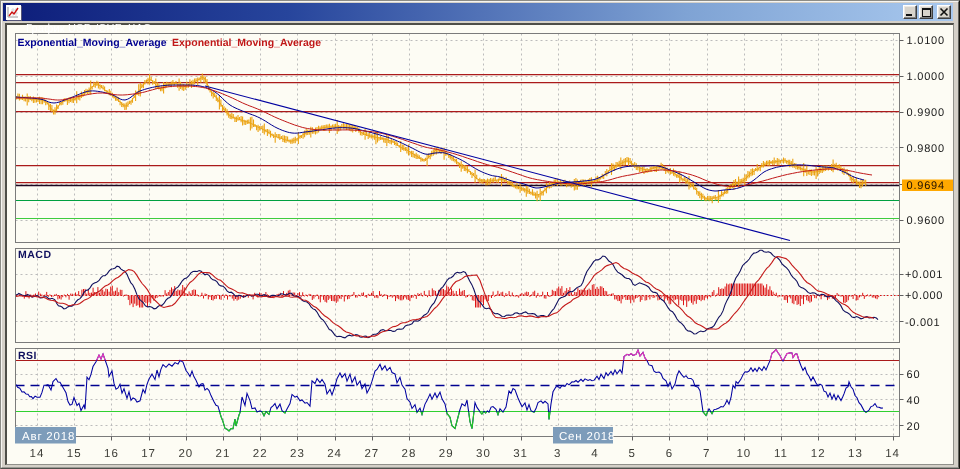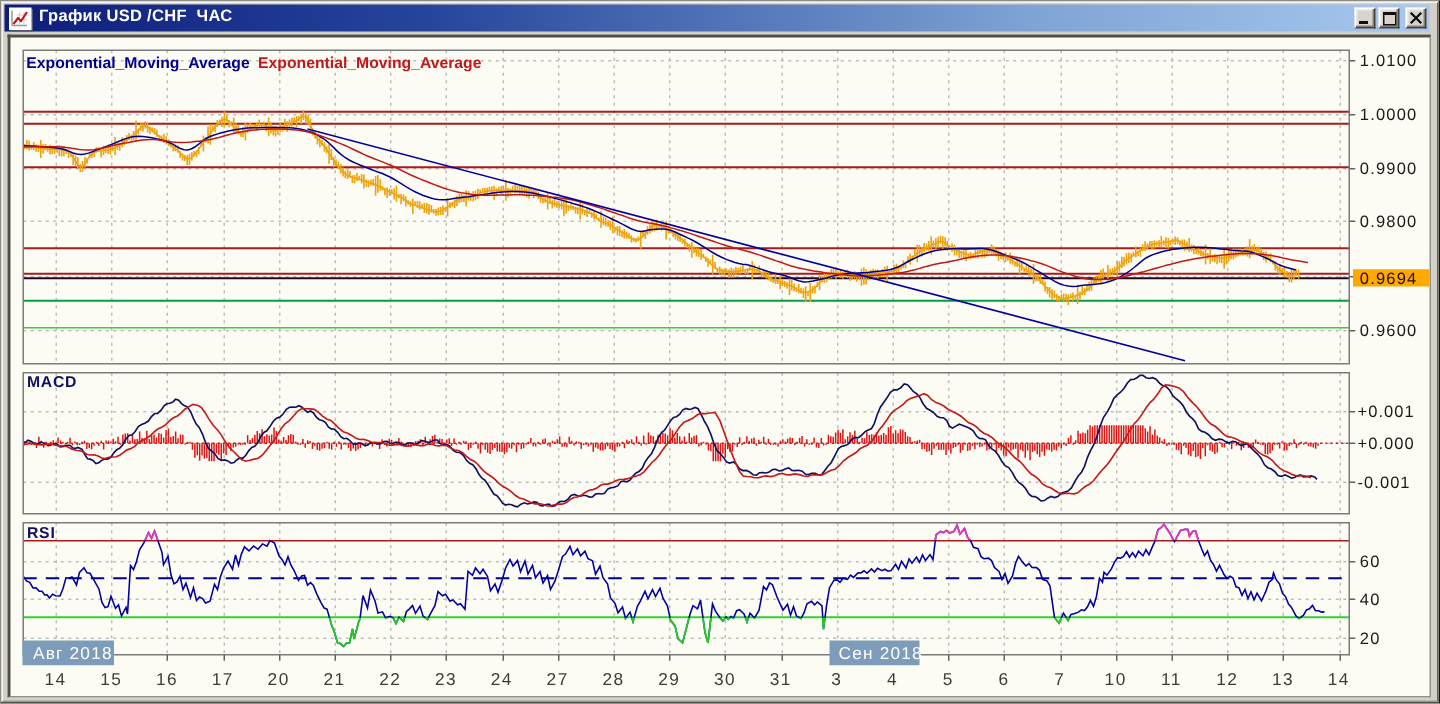--- a/index.html
+++ b/index.html
@@ -1,21 +1,21 @@
 <!DOCTYPE html>
 <html><head><meta charset="utf-8"><style>
 *{-webkit-font-smoothing:antialiased;}
 html,body{margin:0;padding:0;width:960px;height:469px;overflow:hidden;background:#d4d0c8;font-family:"Liberation Sans",sans-serif;}
 #win{position:absolute;left:0;top:0;width:960px;height:469px;background:#d4d0c8;
 border-top:1px solid #8c8c86;border-left:1px solid #8c8c86;border-right:1px solid #16160f;border-bottom:1px solid #50504c;box-sizing:border-box;}
 #win2{position:absolute;left:0;top:0;right:0;bottom:0;background:#d4d0c8;
 border-top:1px solid #f6f5f1;border-left:1px solid #f6f5f1;border-right:1px solid #62625e;border-bottom:1px solid #9a9a94;}
 #title{position:absolute;left:3px;top:3px;width:950px;height:18px;
 background:linear-gradient(90deg,#0d1d7a 0%,#27459c 30%,#7fa3d4 72%,#a8c8ee 100%);}
-#title .cap{position:absolute;left:23px;top:2px;color:#fff;font-size:11px;font-weight:bold;letter-spacing:0.2px;white-space:pre;}
+#title .cap{position:absolute;left:23px;top:19px;color:#fff;font-size:11px;font-weight:normal;letter-spacing:0.2px;white-space:pre;}
 #icon{position:absolute;left:3px;top:2px;width:15px;height:15px;background:#fff;box-shadow:1px 1px 0 #555577;}
 #client{position:absolute;left:5px;top:23px;width:949px;height:442px;background:#fdfcf4;
 border-top:2px solid #4e4e48;border-left:2px solid #4e4e48;border-right:1px solid #90908a;border-bottom:1px solid #90908a;box-sizing:border-box;}
 .btn{position:absolute;top:5px;width:14px;height:14px;background:#d8d4cc;
 border-top:1px solid #fff;border-left:1px solid #fff;border-right:1px solid #404040;border-bottom:1px solid #404040;box-sizing:border-box;box-shadow:inset -1px -1px 0 #808080,inset 1px 1px 0 #eeeae4;}
 svg{position:absolute;left:0;top:0;}
 </style></head>
 <body>
 <div id="win">
     <div id="win2"></div>

